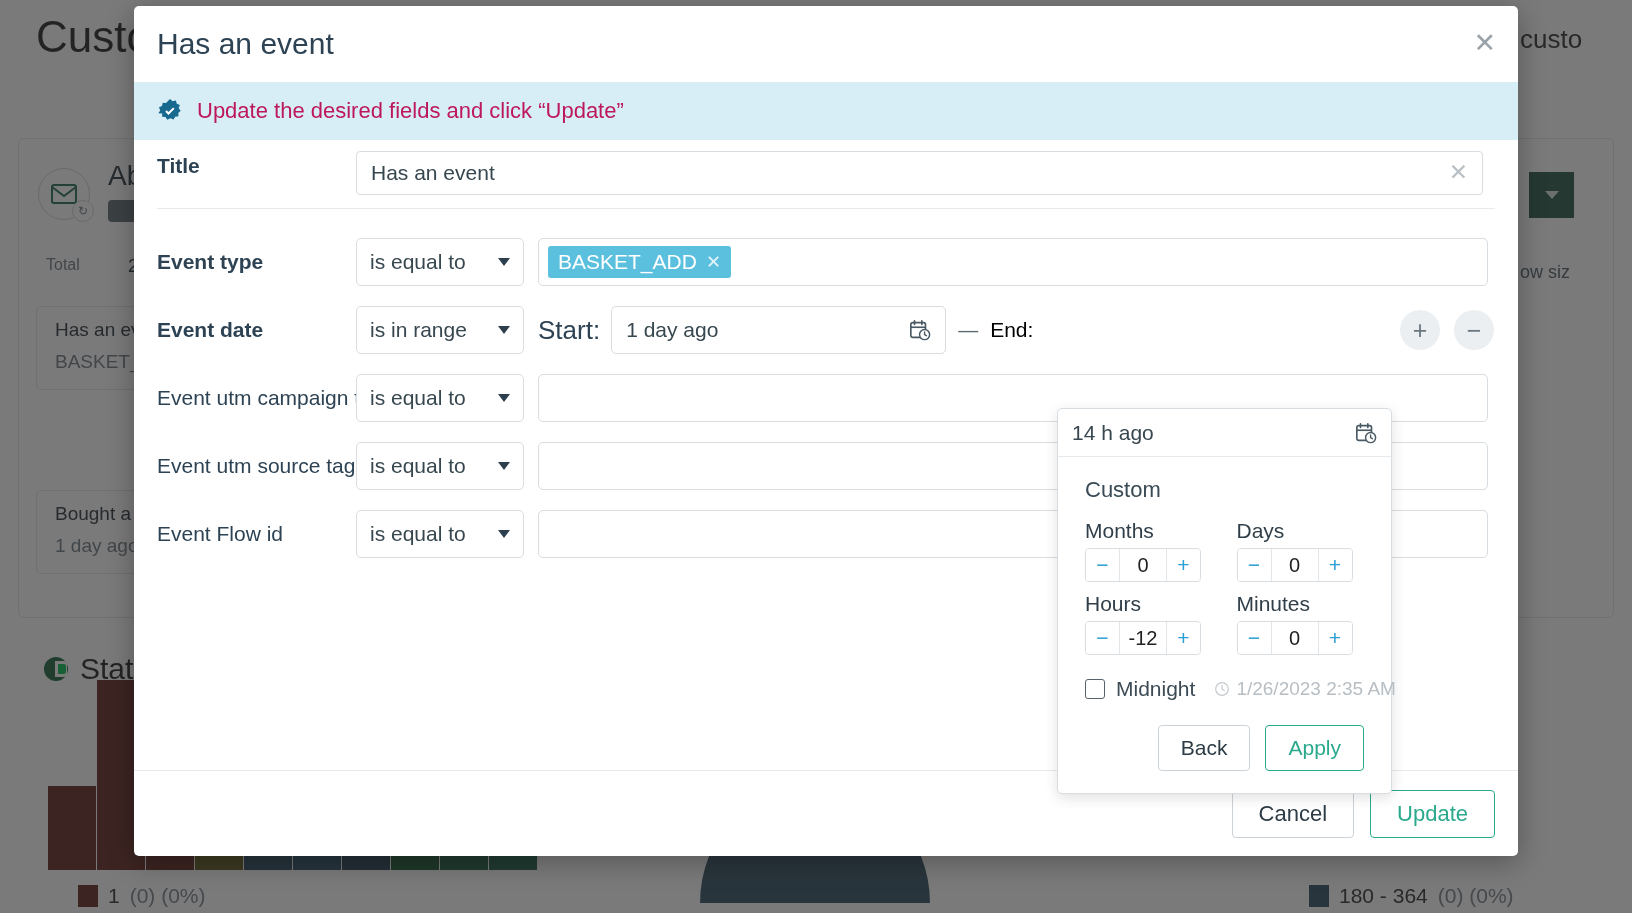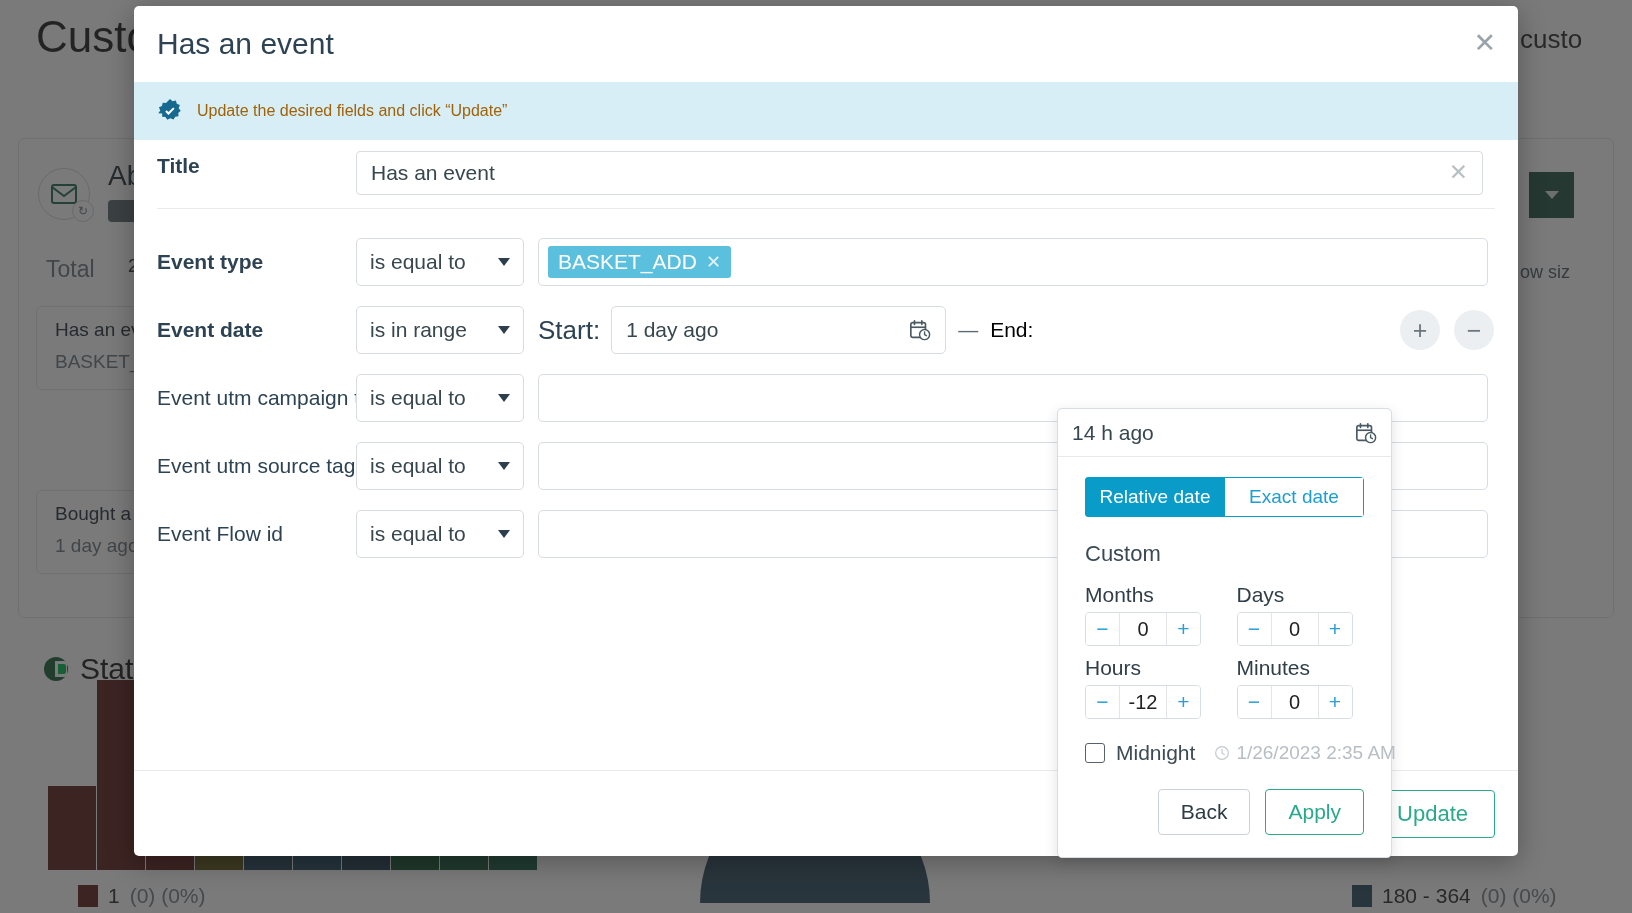--- a/index.html
+++ b/index.html
@@ -49,21 +49,21 @@
     position: absolute; left: 108px; top: 160px;
     font-size: 28px; color: #20303c; white-space: nowrap;
   }
   #bg-draft-badge {
     position: absolute; left: 108px; top: 200px;
     background: #596670; color: #fff; font-size: 14px;
     border-radius: 4px; padding: 3px 26px; white-space: nowrap;
   }
   #bg-total-label {
     position: absolute; left: 46px; top: 256px;
-    font-size: 23px; color: #6b7780;
+    font-size: 16px; color: #6b7780;
   }
   #bg-total-value {
     position: absolute; left: 128px; top: 256px;
     font-size: 18px; color: #20303c;
   }
   .bg-cond-card {
     position: absolute;
     border: 1px solid #e3e6e8; border-radius: 5px;
     background: #fff; overflow: hidden;
   }
@@ -146,21 +146,21 @@
     position: absolute; right: 22px; top: 24px;
     font-size: 27px; color: #9aa3a9; cursor: pointer; line-height: 1;
     font-family: "Liberation Sans", sans-serif;
   }
   #modal-banner {
     height: 58px; flex: none; background: #d7eef6;
     display: flex; align-items: center; gap: 14px;
     padding-left: 23px;
   }
   #banner-icon { width: 26px; height: 26px; flex: none; }
-  #banner-text { font-size: 16px; color: #a16207; }
+  #banner-text { font-size: 22px; color: #be185d; }
 
   #modal-body {
     flex: 1 1 auto; position: relative; overflow: visible;
   }
 
   
   #row-title {
     position: absolute; left: 0; top: 0; right: 0; height: 52px;
     display: flex; align-items: center;
   }
@@ -361,21 +361,21 @@
       <div class="bg-bar" style="height: 14%; background: rgb(20, 90, 63);"></div>
     </div>
   <div id="bg-donut"></div>
 
   <div id="bg-legend">
     <div class="bg-leg" style="left:78px;">
       <span class="sw" style="background:#5e1f18"></span>
       <span>1</span>
       <span class="muted">(0) (0%)</span>
     </div>
-    <div class="bg-leg" style="left:1352px;">
+    <div class="bg-leg" style="left:1309px;">
       <span class="sw" style="background:#2b4a5e"></span>
       <span>180 - 364</span>
       <span class="muted">(0) (0%)</span>
     </div>
   </div>
 </div>
 
 <div id="dim"></div>
 
 <div id="modal">
@@ -482,24 +482,20 @@
         <svg width="22" height="22" viewBox="0 0 24 24">
           <rect x="2" y="4" width="16" height="16" rx="2" fill="none" stroke="#4a5a64" stroke-width="1.8"></rect>
           <path d="M2 9h16" stroke="#4a5a64" stroke-width="1.8"></path>
           <path d="M6 2v4M14 2v4" stroke="#4a5a64" stroke-width="1.8" stroke-linecap="round"></path>
           <circle cx="17" cy="17" r="5.5" fill="#fff" stroke="#4a5a64" stroke-width="1.6"></circle>
           <path d="M17 14v3l2 1.2" stroke="#4a5a64" stroke-width="1.5" fill="none" stroke-linecap="round"></path>
         </svg>
       </div>
 
       <div id="dp-panel">
-        <div id="dp-toggle">
-          <div class="seg active">Relative date</div>
-          <div class="seg inactive">Exact date</div>
-        </div>
 
         <div id="dp-custom">Custom</div>
 
         <div class="sp-grid">
           <div>
             <div class="sp-label">Months</div>
             <div class="spinner">
               <div class="mn">−</div>
               <div class="val">0</div>
               <div class="pl">+</div>

